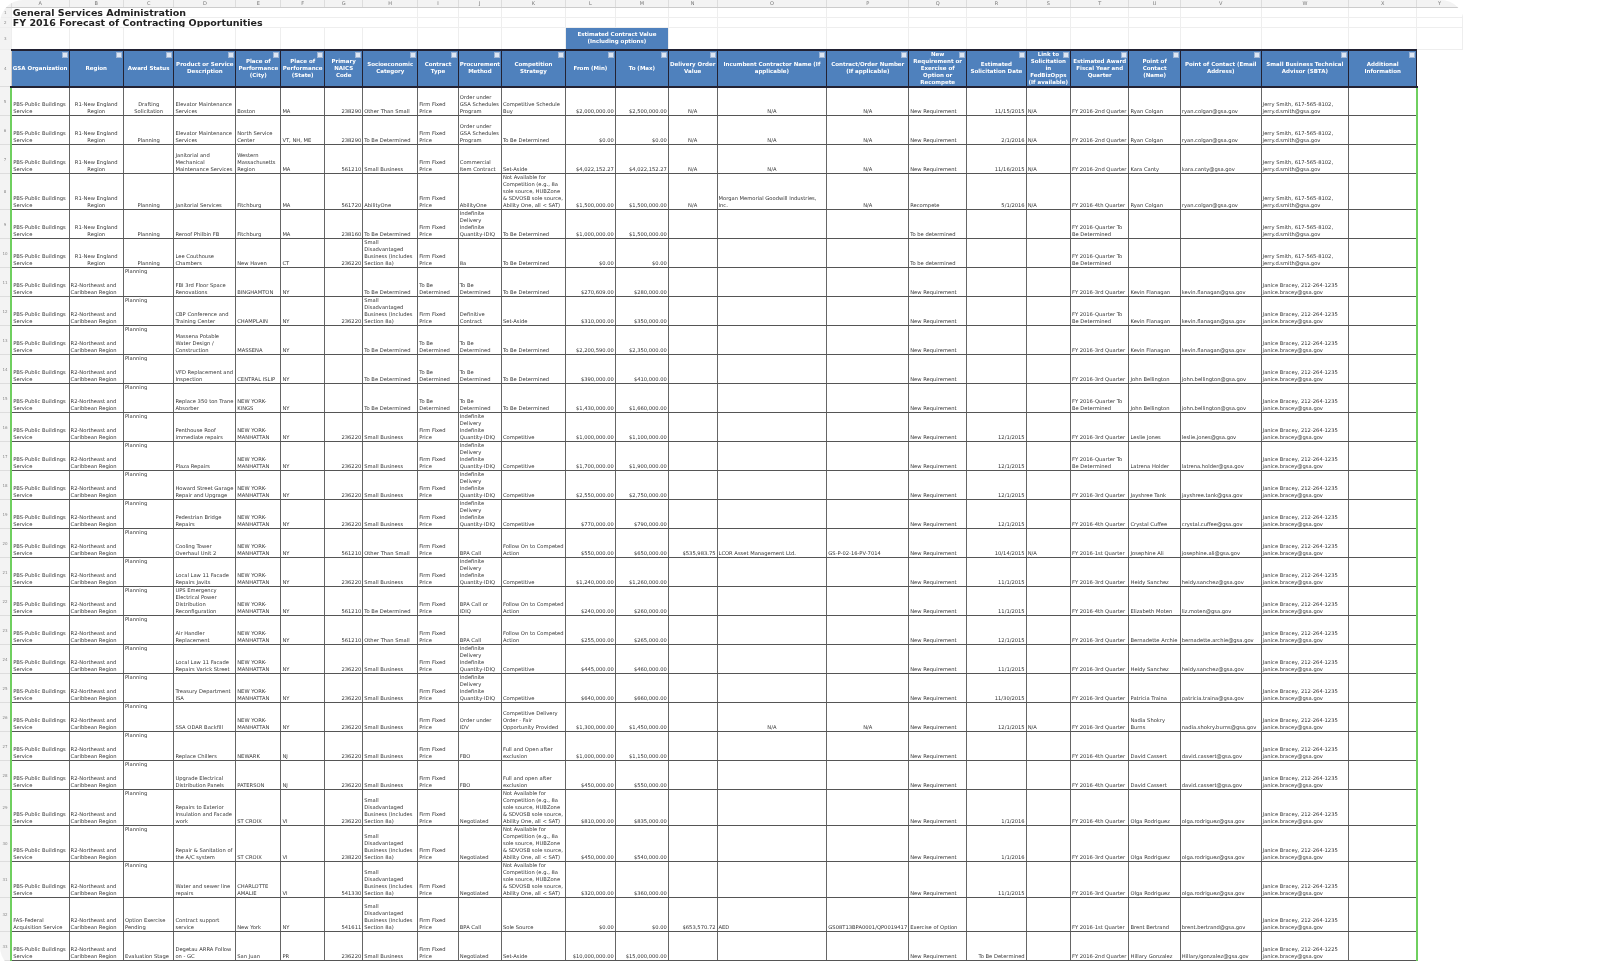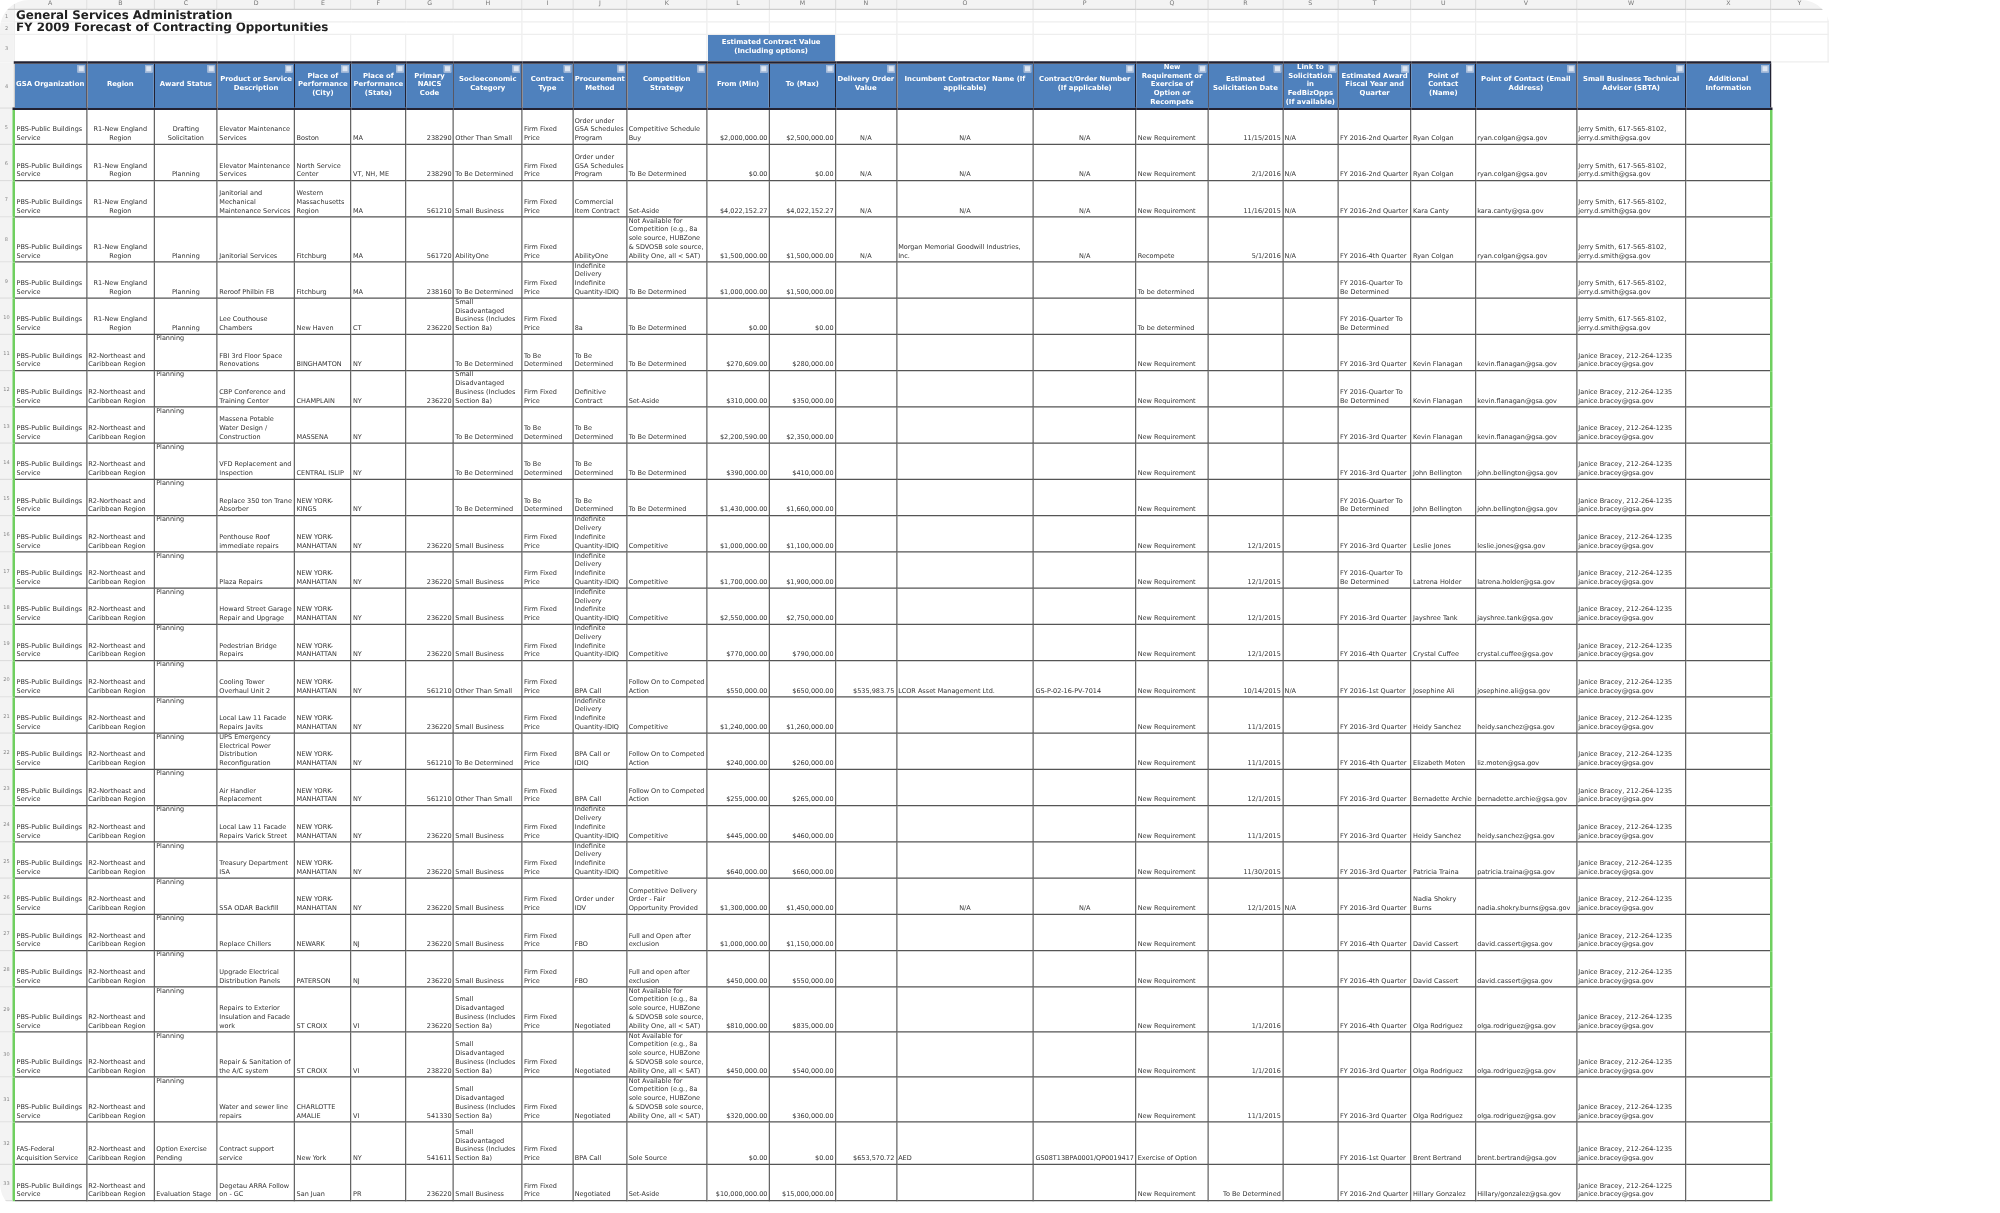--- a/index.html
+++ b/index.html
@@ -101,21 +101,21 @@
           <td></td>
           <td></td>
           <td></td>
           <td></td>
           <td></td>
           <td></td>
           <td></td>
         </tr>
         <tr class="empty" style="height: 10px;">
           <td class="rn">2</td>
-          <td class="title2" colspan="8">FY 2009 Forecast of Contracting Opportunities</td>
+          <td class="title2" colspan="8">FY 2016 Forecast of Contracting Opportunities</td>
           <td></td>
           <td></td>
           <td></td>
           <td></td>
           <td></td>
           <td></td>
           <td></td>
           <td></td>
           <td></td>
           <td></td>

